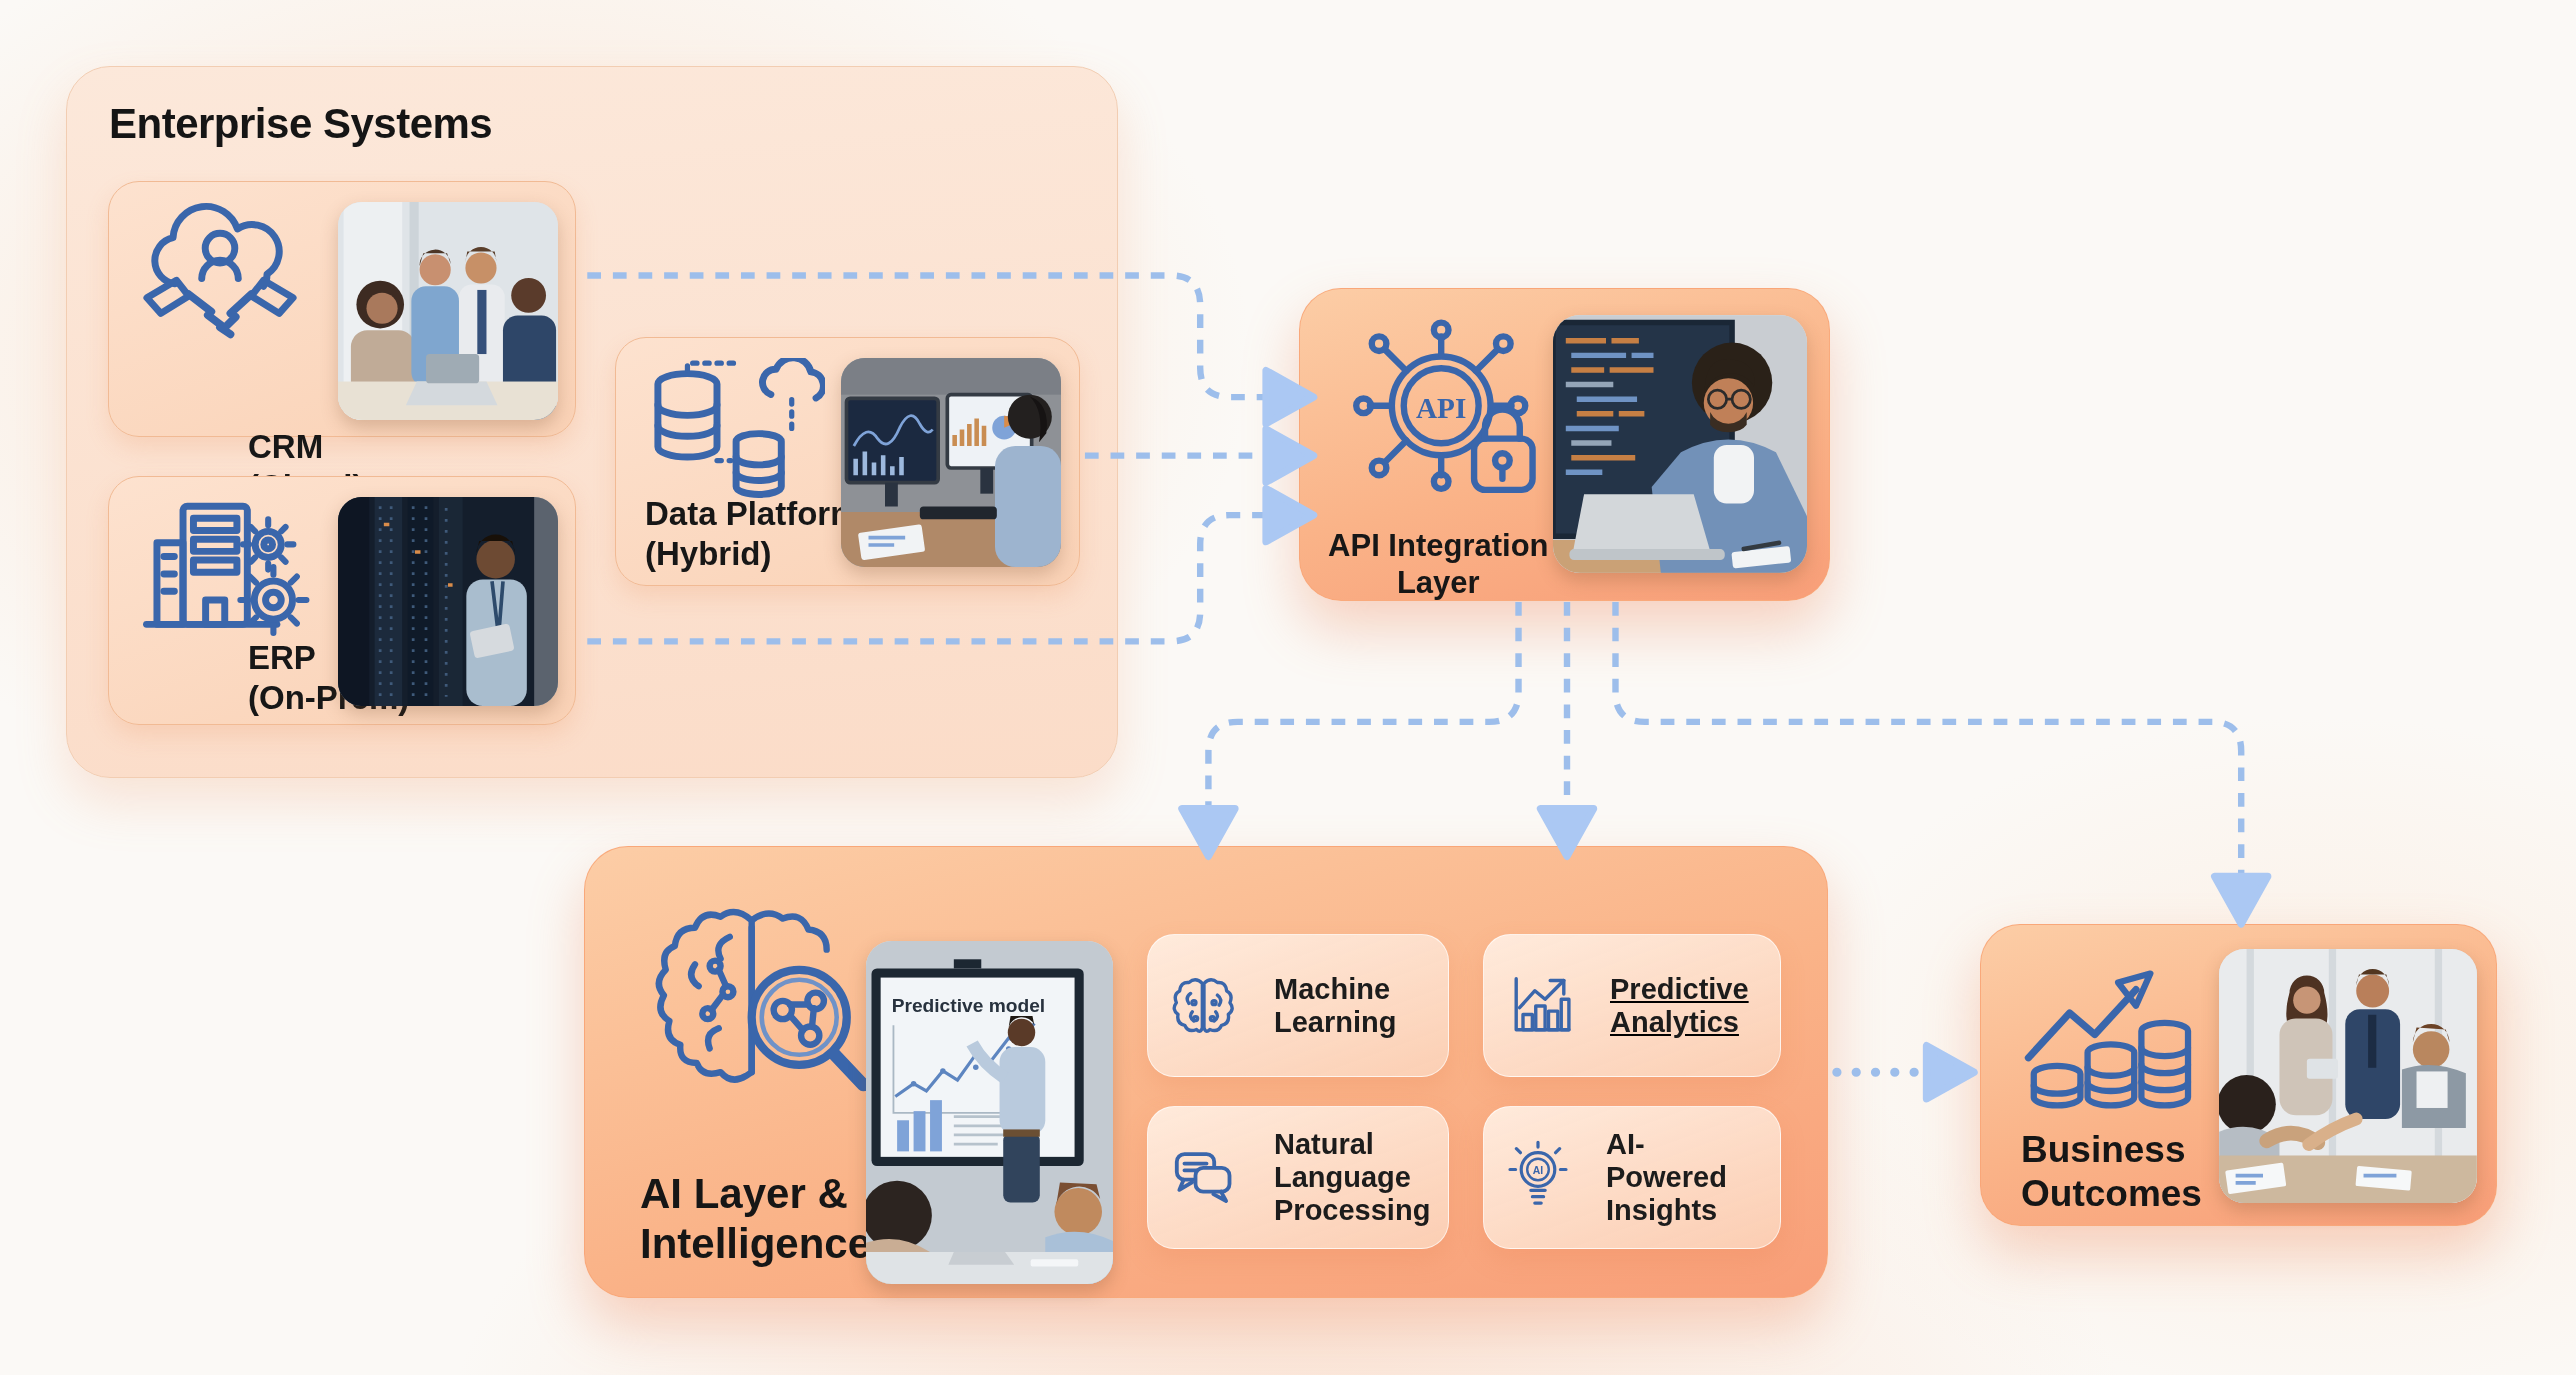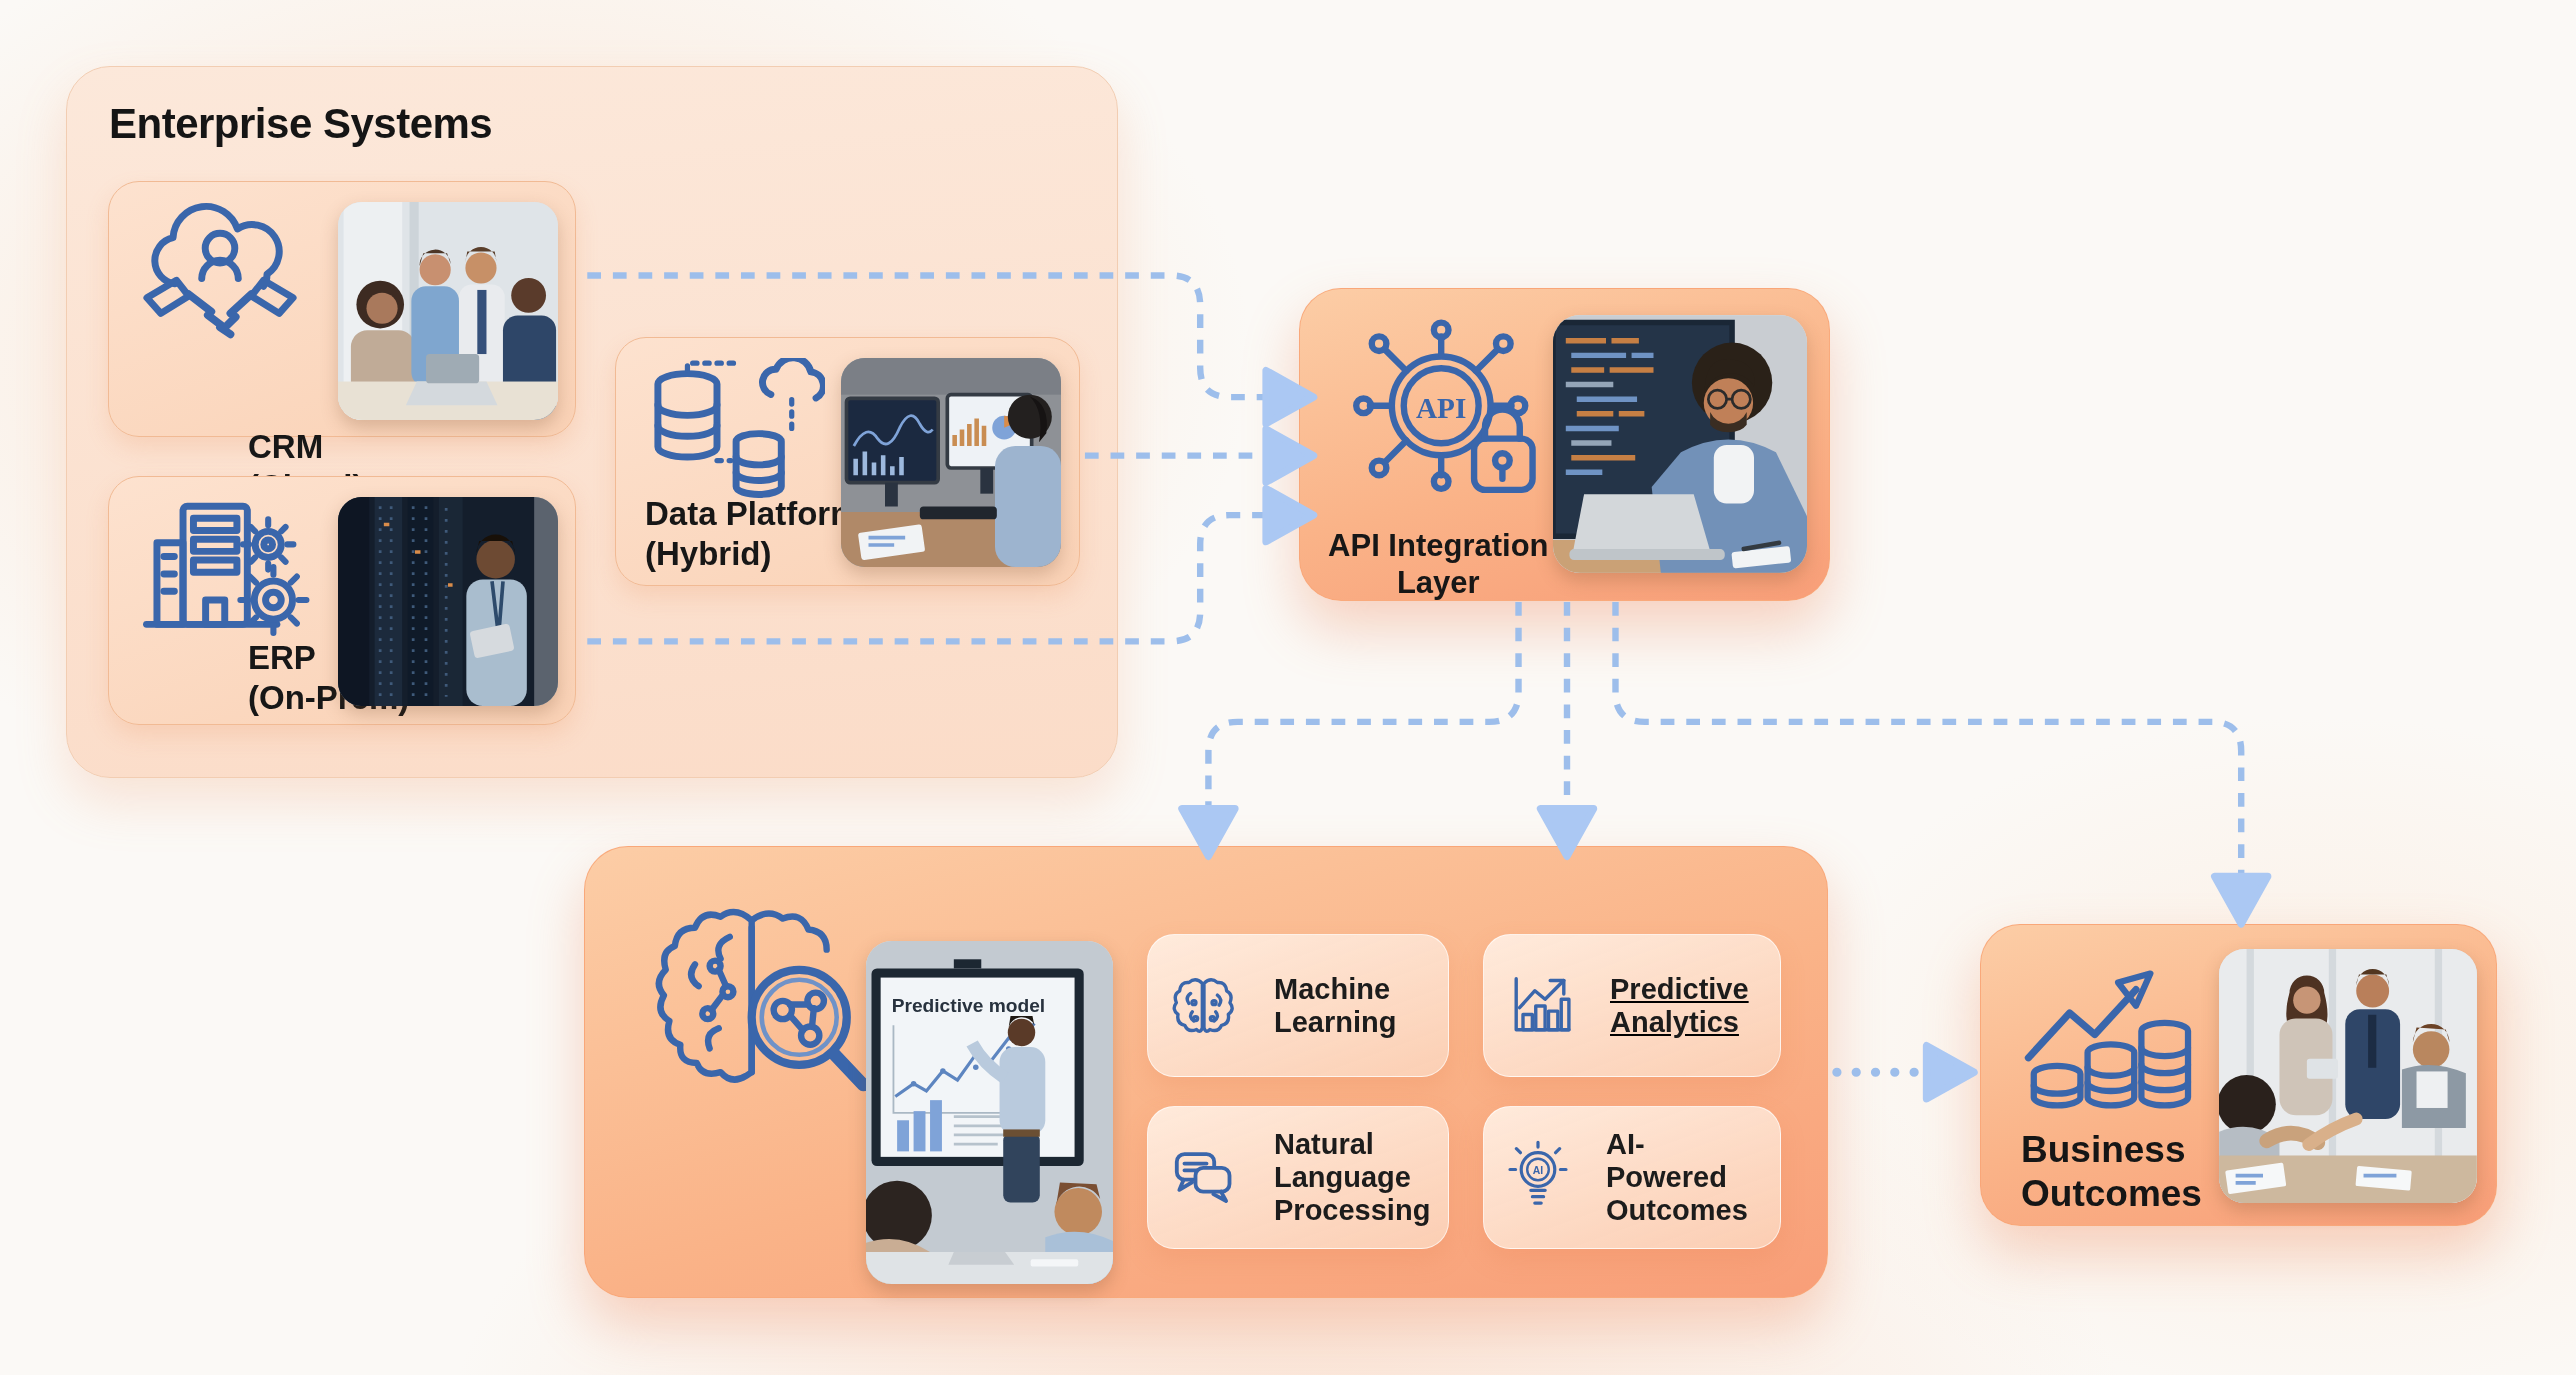--- a/index.html
+++ b/index.html
@@ -255,20 +255,24 @@
         <circle cx="84" cy="124" r="6"></circle>
       <path d="M96 76 l8 18 M100 104 l-12 16"></path>
       <circle cx="184" cy="128" r="52" stroke-width="9"></circle>
       <circle cx="184" cy="128" r="41" stroke-width="5" stroke="#6f92c8"></circle>
       <circle cx="166" cy="120" r="10"></circle>
         <circle cx="196" cy="148" r="10"></circle>
         <circle cx="202" cy="110" r="9"></circle>
       <path d="M174 126 l14 16 M192 114 l-18 0 M200 118 l-2 20"></path>
       <path d="M222 168 L254 202" stroke-width="14"></path>
     </svg>
+    <div class="big-label" style="position:absolute;left:55px;top:322px;">
+      <span>AI Layer &amp;</span>
+      <span>Intelligence</span>
+    </div>
     <div class="photo box" style="left:281px;top:94px;width:247px;height:343px;border-radius:25.6px;">
       <svg width="247" height="343" viewBox="0 0 270 375">
         <rect width="270" height="375" fill="#c3cad1"></rect>
         <rect x="96" y="20" width="30" height="10" fill="#1c2732"></rect>
         <rect x="6" y="30" width="232" height="216" rx="6" fill="#1c2732"></rect>
         <rect x="16" y="40" width="212" height="196" fill="#f2f5f8"></rect>
         <text x="28" y="78" font-size="21" font-weight="bold" fill="#28323e" font-family="'Liberation Sans', sans-serif">Predictive model</text>
         <path d="M30 92 v96 h150" stroke="#aab8c4" stroke-width="2" fill="none"></path>
         <path d="M32 170 l20 -14 14 8 18 -22 16 10 20 -28 16 8 20 -26 12 6 16 -22" stroke="#5d85c0" stroke-width="3.5" fill="none"></path>
         <circle cx="52" cy="156" r="3" fill="#5d85c0"></circle>
@@ -334,21 +338,21 @@
     </div>
 
     <div class="box chip" style="left:898px;top:259px;width:298px;height:143px;">
       <svg class="blue" width="64" height="75" viewBox="0 0 80 92" stroke-width="4">
         <circle cx="40" cy="36" r="21"></circle>
         <circle cx="40" cy="36" r="13.5" stroke-width="3"></circle>
         <text x="40" y="37" text-anchor="middle" dominant-baseline="central" font-size="13" font-weight="bold" fill="#3a66ab" stroke="none" font-family="'Liberation Sans', sans-serif">AI</text>
         <path d="M31 62 h18 M33 70 h14 M36 78 h8"></path>
         <path d="M40 8 v-6 M18 15 l-5 -5 M62 15 l5 -5 M12 36 h-7 M68 36 h7"></path>
       </svg>
-      <div class="chip-label">AI-Powered Outcomes</div>
+      <div class="chip-label">AI-Powered Insights</div>
     </div>
   </div>
 
   <div class="box orange" style="left:1980px;top:924px;width:517px;height:302px;border-radius:40px;">
     <svg class="blue" style="position:absolute;left:33px;top:27.4px;" width="192" height="165" viewBox="0 0 210 184" stroke-width="8">
       <path d="M14 118 L60 68 L88 92 L134 42"></path>
       <path d="M150 24 L114 34 L134 60 Z" stroke-width="7"></path>
       <g stroke-width="7">
         <path d="M20 136 a26 9 0 0 1 52 0 v26 a26 9 0 0 1 -52 0 z"></path>
         <path d="M20 149 a26 9 0 0 0 52 0"></path>

